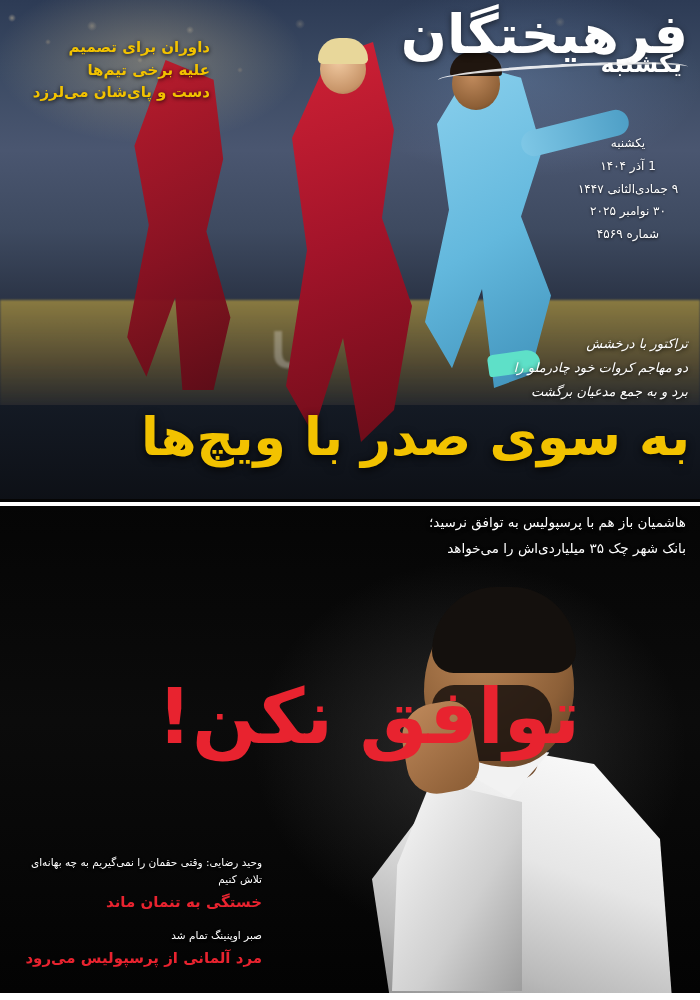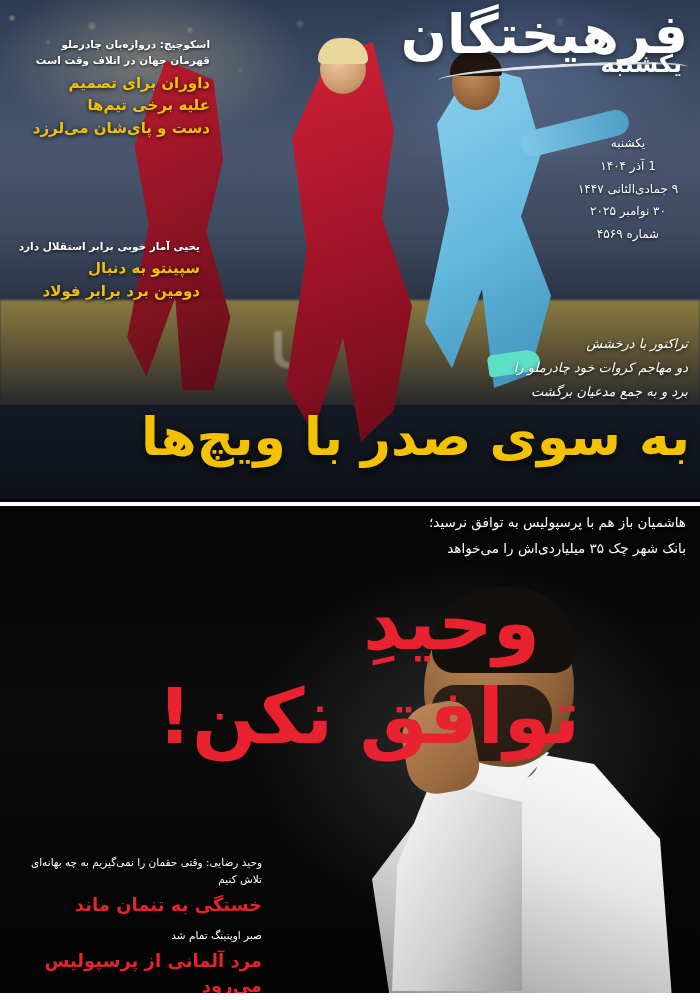--- a/index.html
+++ b/index.html
@@ -404,21 +404,21 @@
   }
   .bot-teaser .kicker {
     color: #ffffff;
     font-size: 10.5px;
     line-height: 1.6;
     text-shadow: 0 1px 3px rgba(0,0,0,0.9);
     margin-bottom: 4px;
   }
   .bot-teaser .headline {
     color: #e8232f;
-    font-size: 18px;
+    font-size: 15px;
     font-weight: bold;
     line-height: 1.4;
   }
   .bot-teaser-1 { left: 12px; top: 355px; width: 250px; }
   .bot-teaser-2 { left: 12px; top: 428px; width: 250px; }
 </style>
 </head>
 <body>
 
 <div class="page">
@@ -449,32 +449,25 @@
 
     <div class="dateline">
       <div>یکشنبه</div>
       <div>1 آذر ۱۴۰۴</div>
       <div>۹ جمادی‌الثانی ۱۴۴۷</div>
       <div>۳۰ نوامبر ۲۰۲۵</div>
       <div>شماره ۴۵۶۹</div>
     </div>
 
     <div class="teaser teaser-1">
-      <div class="kicker" style="white-space: pre-line;">اسکوچیچ: دروازه‌بان چادرملو
-قهرمان جهان در اتلاف وقت است</div>
       <div class="headline" style="white-space: pre-line;">داوران برای تصمیم
 علیه برخی تیم‌ها
 دست و پای‌شان می‌لرزد</div>
     </div>
 
-    <div class="teaser teaser-2">
-      <div class="kicker" style="white-space: pre-line;">یحیی آمار خوبی برابر استقلال دارد</div>
-      <div class="headline" style="white-space: pre-line;">سپینتو به دنبال
-دومین برد برابر فولاد</div>
-    </div>
 
     <div class="standfirst" style="white-space: pre-line;">تراکتور با درخشش
 دو مهاجم کروات خود چادرملو را
 برد و به جمع مدعیان برگشت</div>
 
     <div class="main-headline">به سوی صدر با ویچ‌ها</div>
   </div>
 
   <div class="divider"></div>
 
@@ -485,21 +478,20 @@
     <div class="coach-neck"></div>
     <div class="coach-collar"></div>
     <div class="coach-head"></div>
     <div class="coach-hair"></div>
     <div class="coach-beard"></div>
     <div class="coach-hand"></div>
 
     <div class="bottom-kicker" style="white-space: pre-line;">هاشمیان باز هم با پرسپولیس به توافق نرسید؛
 بانک شهر چک ۳۵ میلیاردی‌اش را می‌خواهد</div>
 
-    <div class="bottom-head-1">وحیدِ</div>
     <div class="bottom-head-2">توافق نکن!</div>
 
     <div class="bot-teaser bot-teaser-1">
       <div class="kicker">وحید رضایی: وقتی حقمان را نمی‌گیریم به چه بهانه‌ای تلاش کنیم</div>
       <div class="headline">خستگی به تنمان ماند</div>
     </div>
 
     <div class="bot-teaser bot-teaser-2">
       <div class="kicker">صبر اوپنینگ تمام شد</div>
       <div class="headline">مرد آلمانی از پرسپولیس می‌رود</div>

